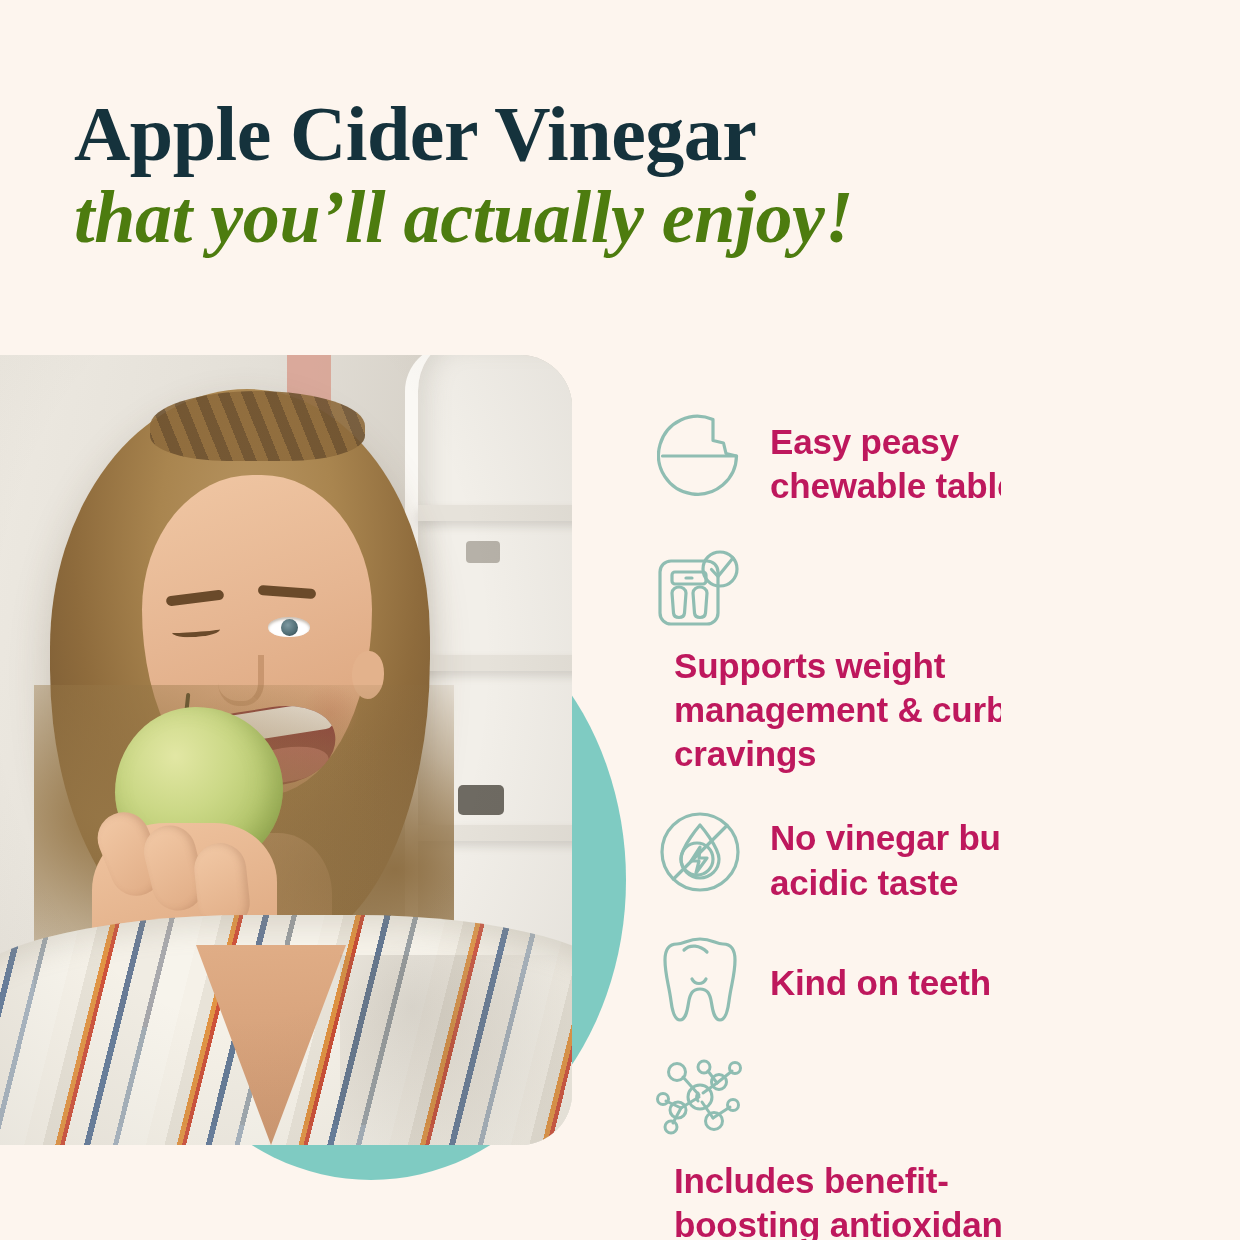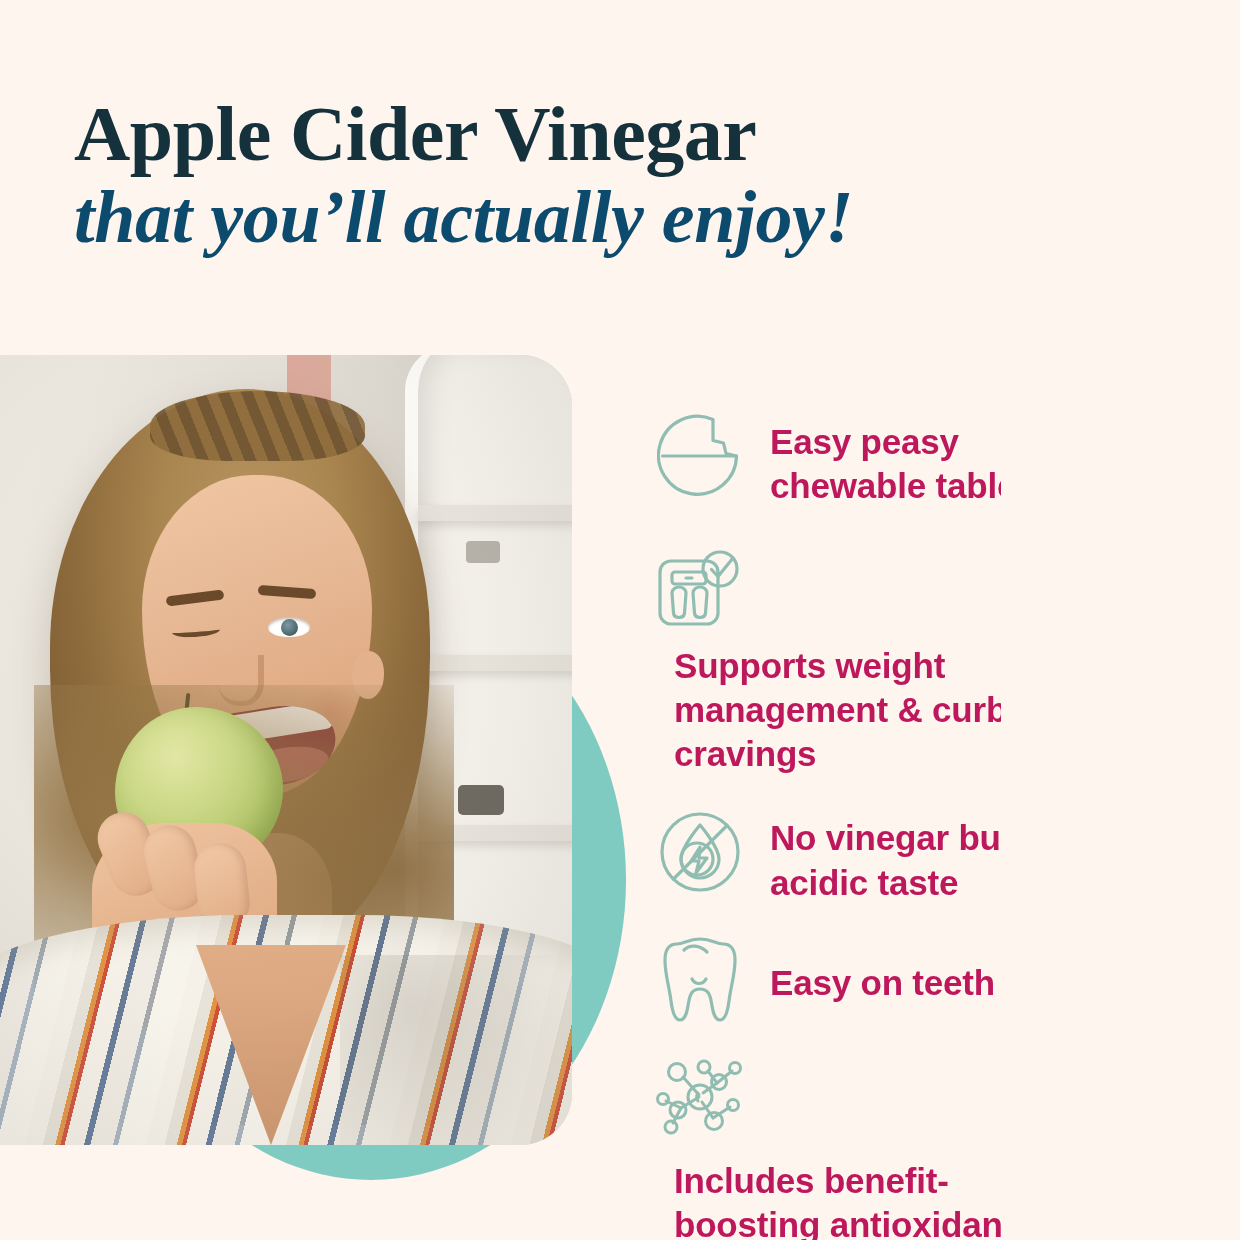--- a/index.html
+++ b/index.html
@@ -39,21 +39,21 @@
     margin: 0;
     white-space: nowrap;
   }
   .headline-sub {
     font-family: "Liberation Serif", "DejaVu Serif", serif;
     font-style: italic;
     font-weight: 700;
     font-size: 74px;
     line-height: 1.08;
     letter-spacing: -0.3px;
-    color: #0c4a6e;
+    color: #4d7c0f;
     margin: 6px 0 0 0;
     white-space: nowrap;
   }
 
   
   .teal-blob {
     position: absolute;
     left: 116px;
     top: 580px;
     width: 510px;
@@ -492,21 +492,21 @@
     <div class="benefit-row r4">
       <div class="benefit-icon">
         <svg width="80" height="92" viewBox="0 0 80 92" fill="none" stroke="#8FBDB2" stroke-width="3.2" stroke-linecap="round" stroke-linejoin="round">
           <path d="M40 6 C28 6 24 11 17 11 C9 11 5 17 5 27 C5 42 9 52 11 68 C12.5 80 15 87 20 87
                    C25 87 27 80 28.5 70 C30 60 33 56 40 56 C47 56 50 60 51.5 70 C53 80 55 87 60 87
                    C65 87 67.5 80 69 68 C71 52 75 42 75 27 C75 17 71 11 63 11 C56 11 52 6 40 6 Z"></path>
           <path d="M24 17 C30 11 40 12 47 19"></path>
           <path d="M32 46 c3 6 11 6 14 0"></path>
         </svg>
       </div>
-      <div class="benefit-text">Easy on teeth</div>
+      <div class="benefit-text">Kind on teeth</div>
     </div>
 
     <div class="benefit-row r5">
       <div class="benefit-icon">
         <svg width="88" height="84" viewBox="0 0 88 84" fill="none" stroke="#8FBDB2" stroke-width="3" stroke-linecap="round" stroke-linejoin="round">
           <line x1="27" y1="22" x2="43" y2="40"></line>
           <line x1="52" y1="16" x2="61" y2="28"></line>
           <line x1="61" y1="28" x2="76" y2="16"></line>
           <line x1="61" y1="28" x2="47" y2="38"></line>
           <line x1="43" y1="42" x2="25" y2="53"></line>

